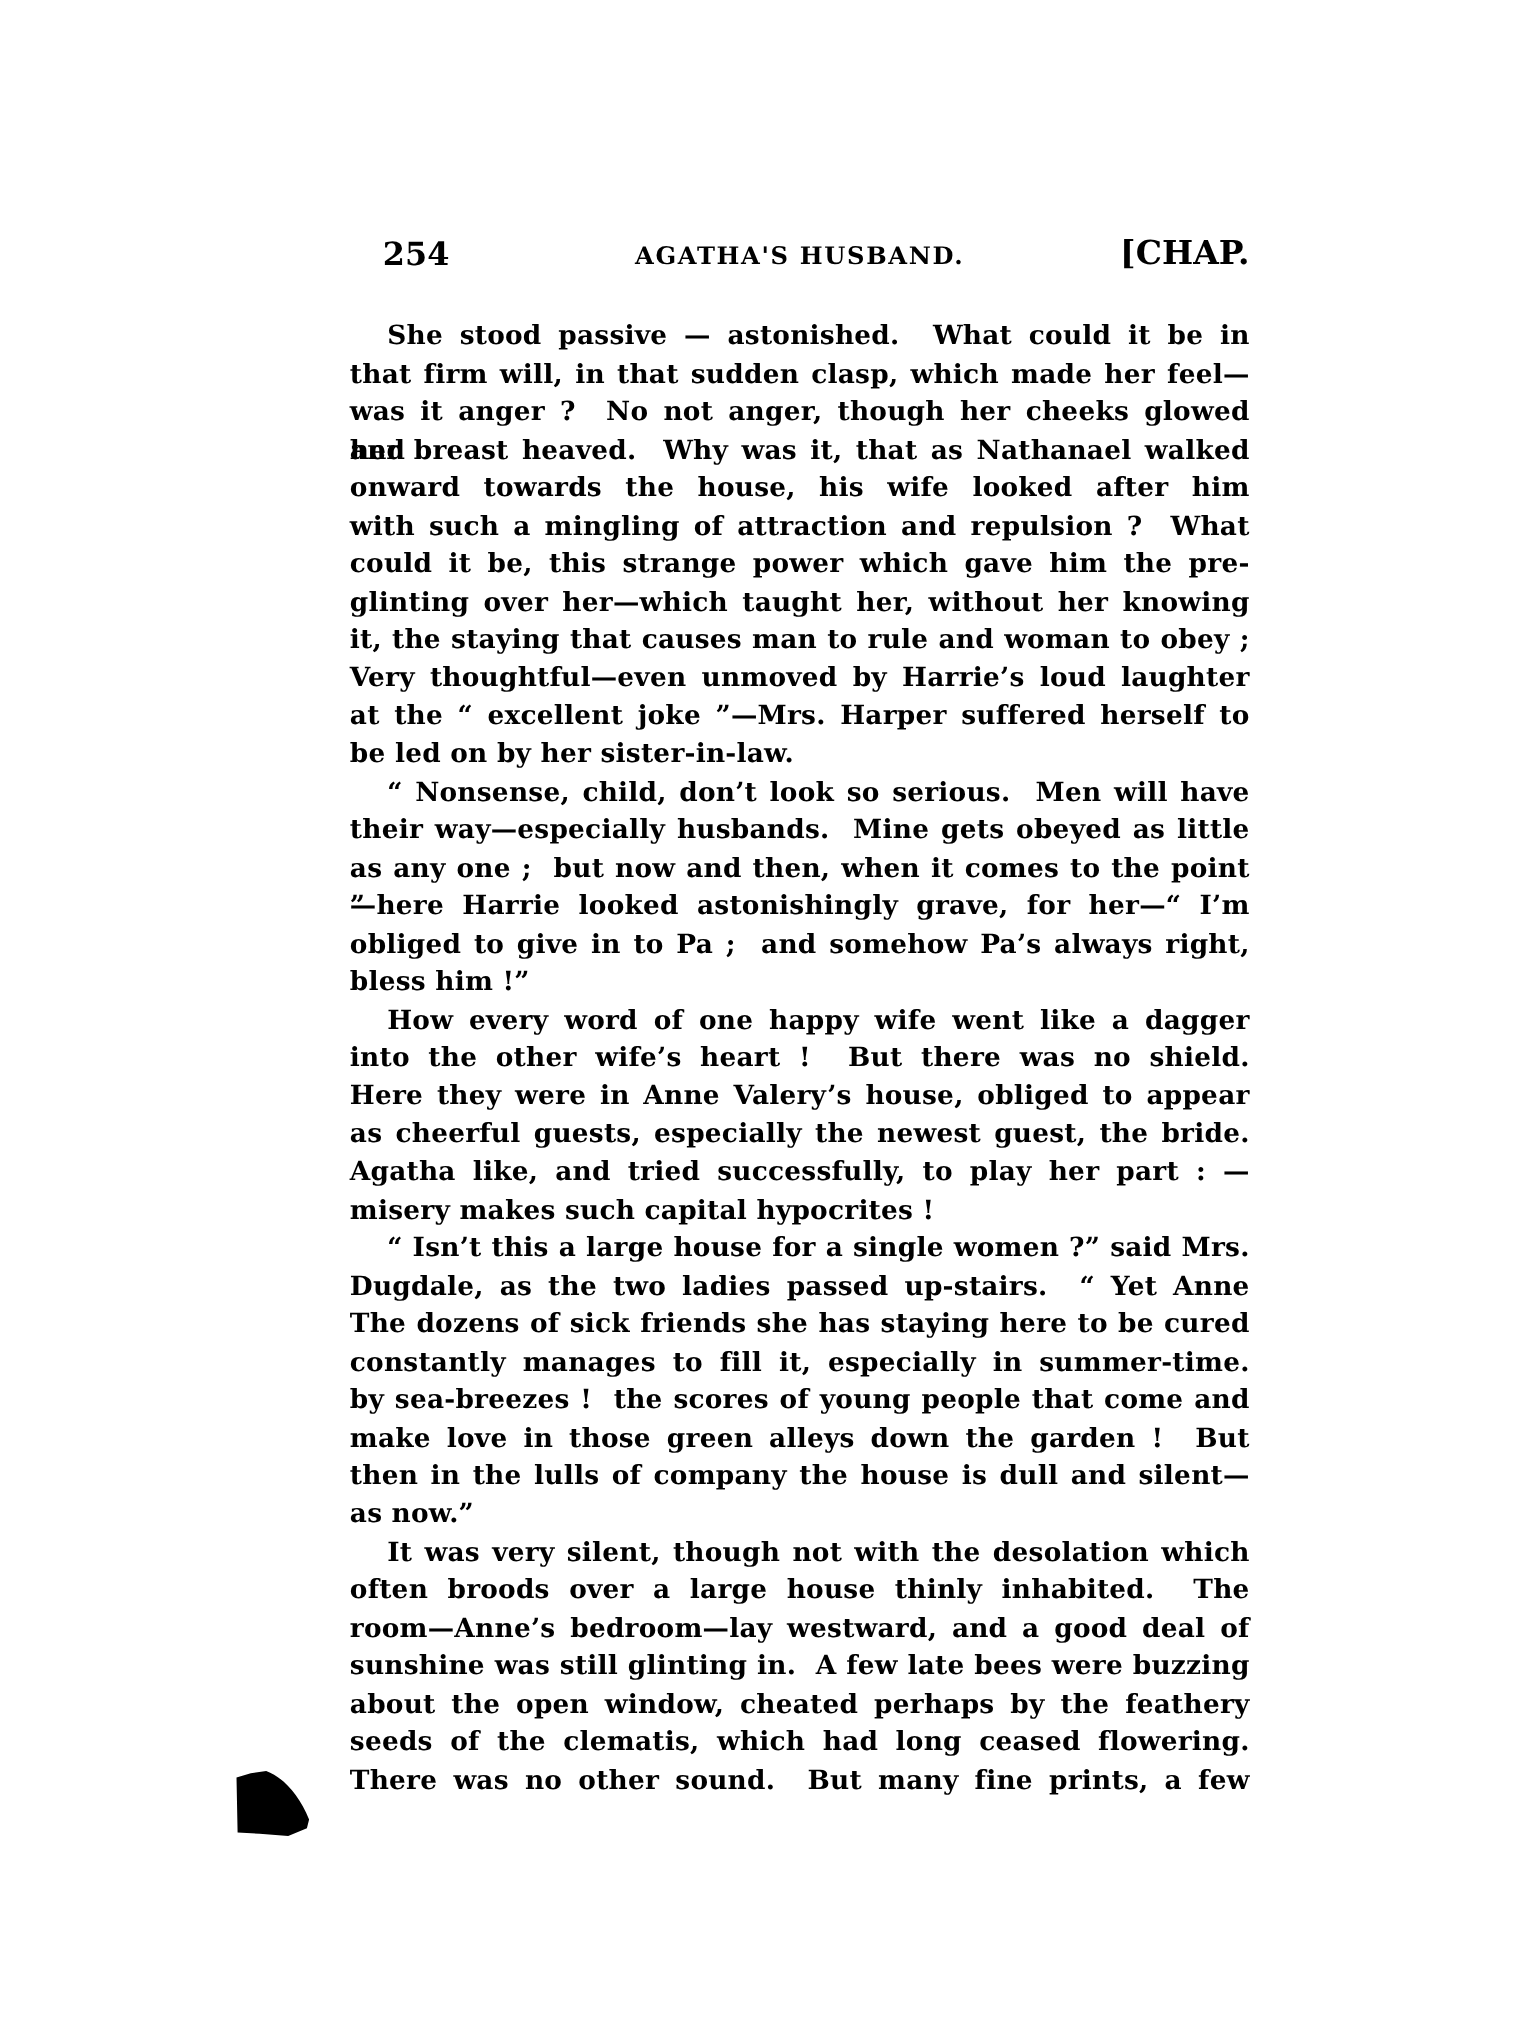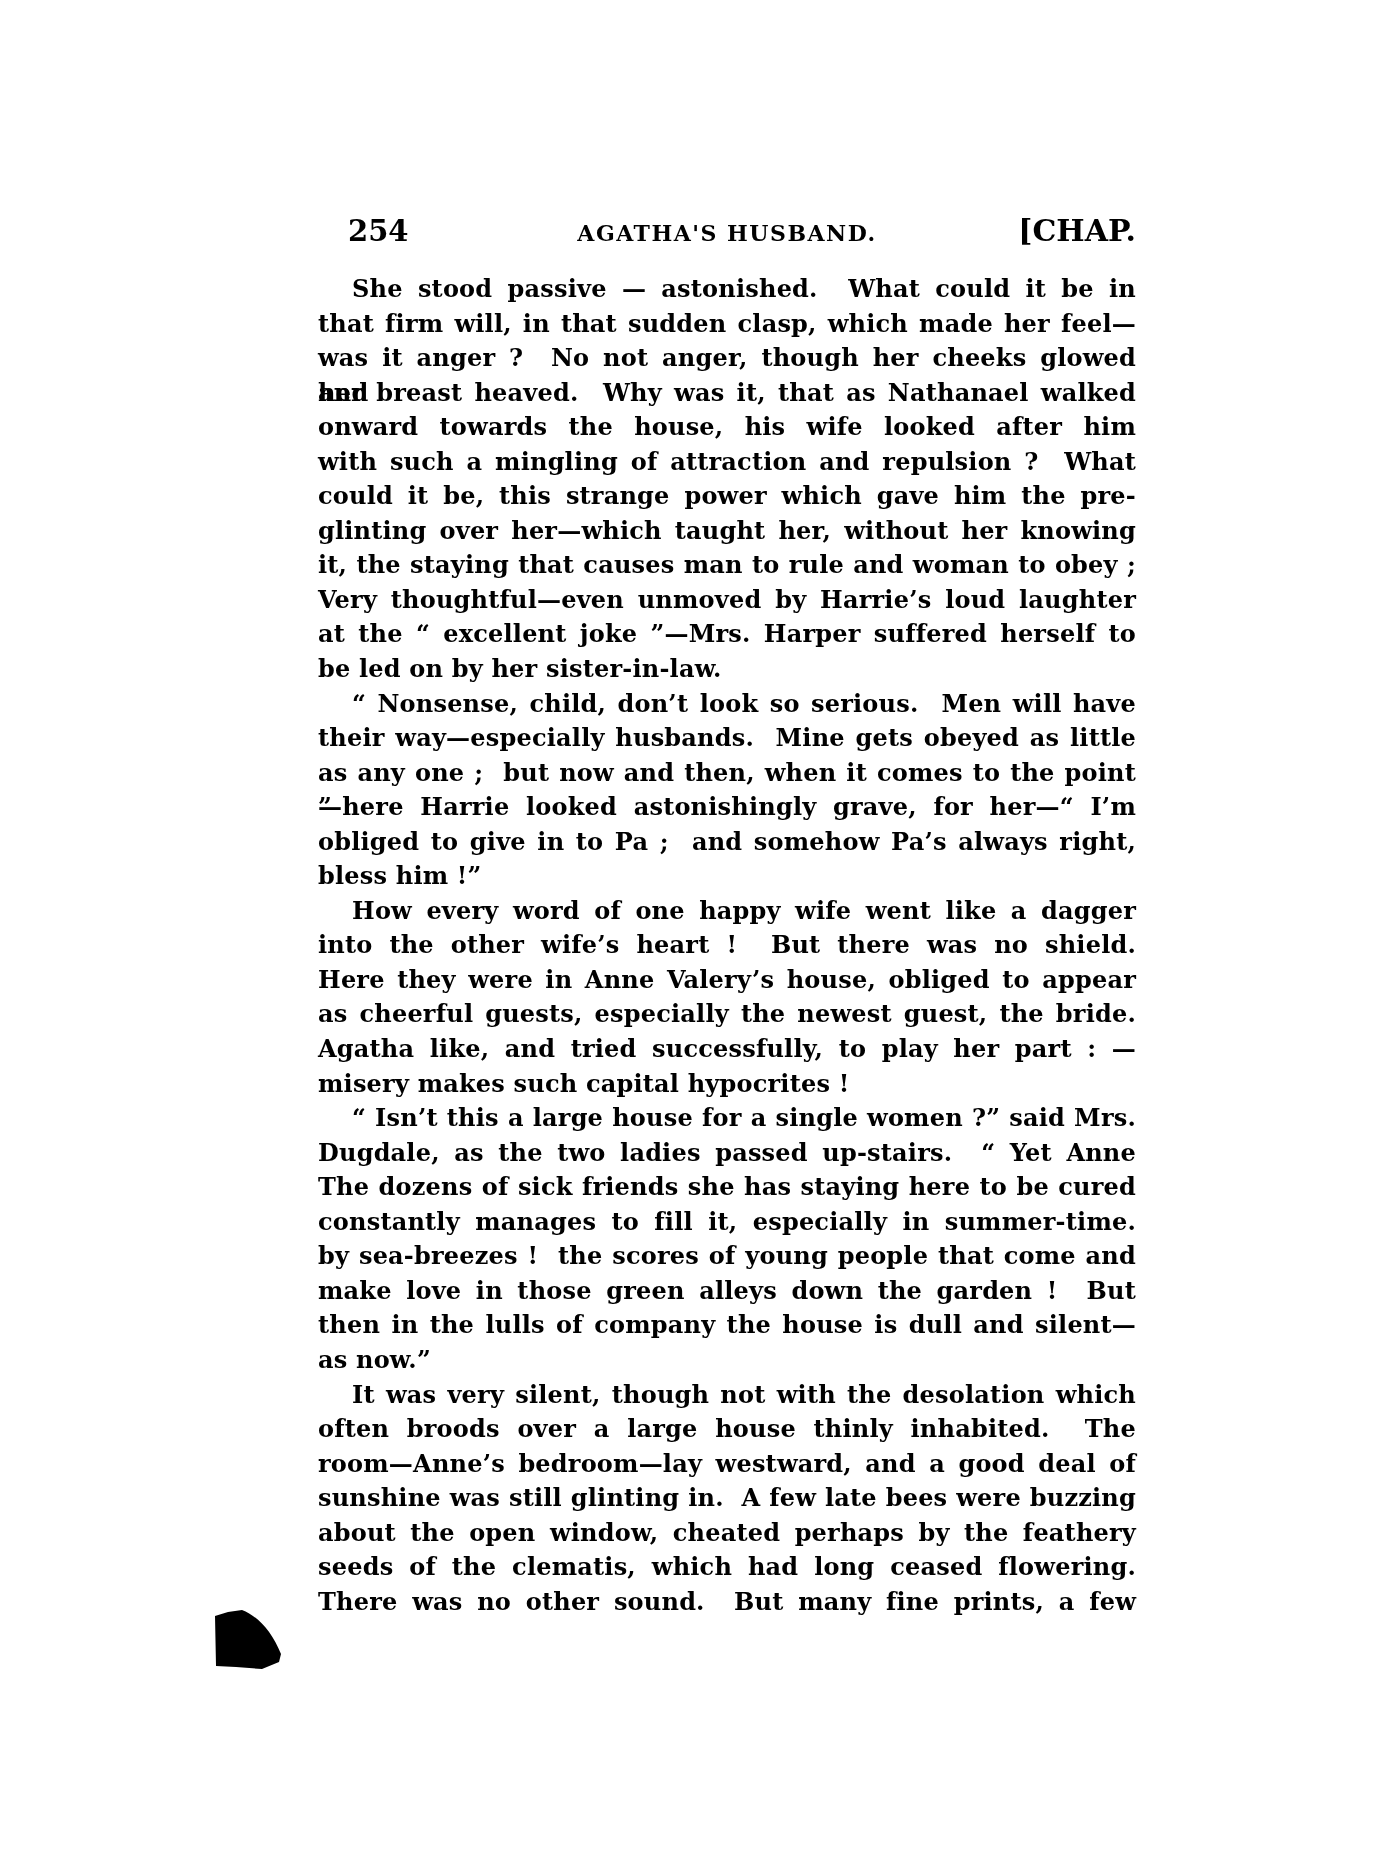--- a/index.html
+++ b/index.html
@@ -13,21 +13,21 @@
     -webkit-font-smoothing:antialiased;
   }
   
   .header{position:absolute;left:318px;top:216px;width:818px;height:34px;}
   .page-num{position:absolute;left:0;top:0;font-size:29px;font-weight:700;line-height:30px;margin-left:30px;}
   .running-title{position:absolute;left:50%;top:5px;transform:translateX(-50%);
     font-size:22px;font-weight:700;letter-spacing:1.5px;white-space:nowrap;line-height:24px;}
   .chap-mark{position:absolute;right:0;top:2px;font-size:30px;font-weight:700;line-height:26px;}
   
   .body-text{
-    position:absolute;left:318px;top:272px;width:818px;
+    position:absolute;left:318px;top:288px;width:818px;
     font-size:24px;font-weight:700;line-height:34.55px;
     letter-spacing:0.2px;
   }
   .para{margin:0;padding:0;}
   .line{
     text-align:justify;
     text-align-last:justify;
     white-space:normal;
     height:34.55px;
     overflow:visible;

